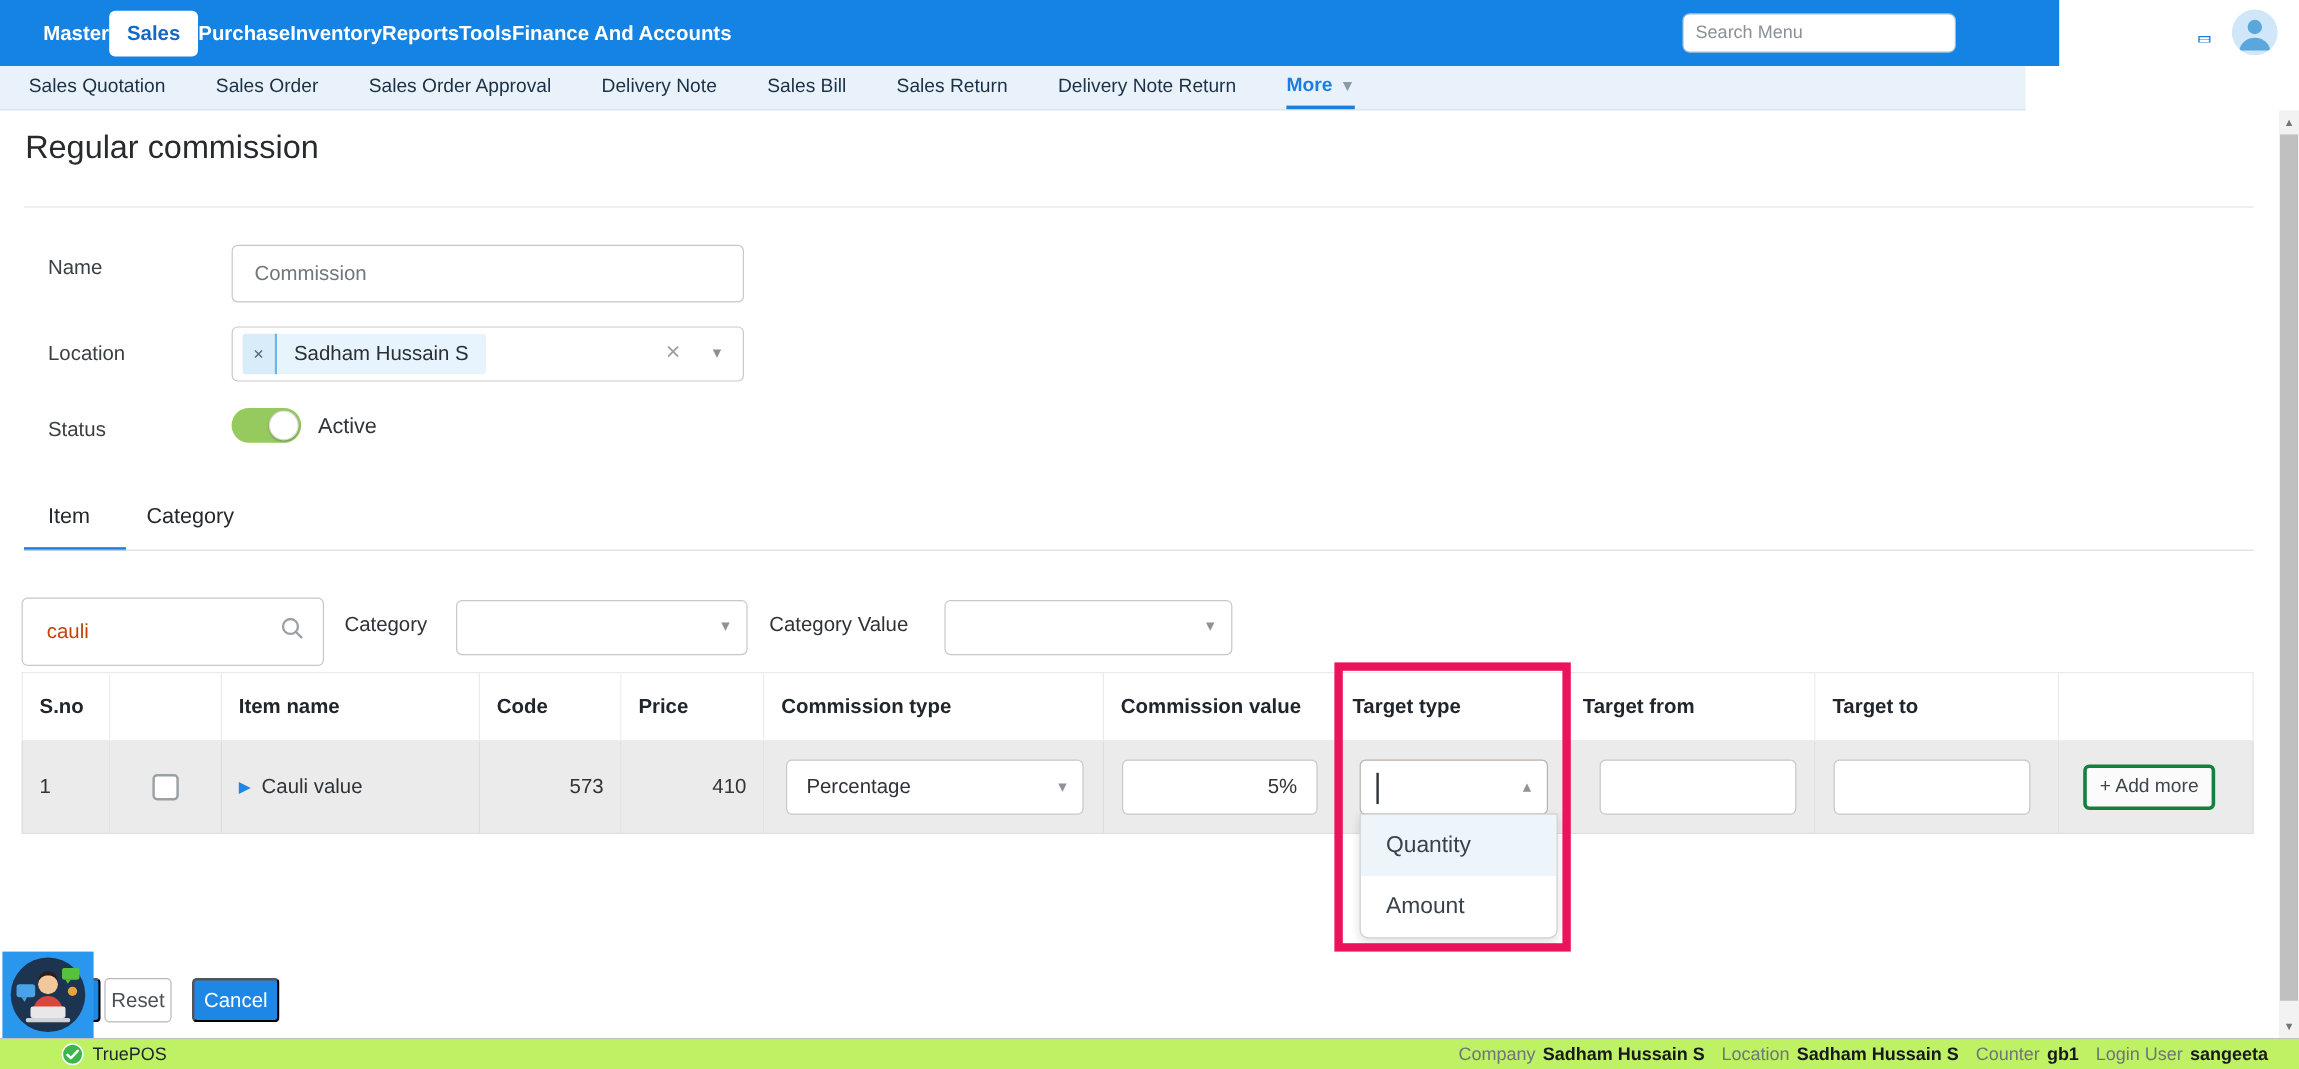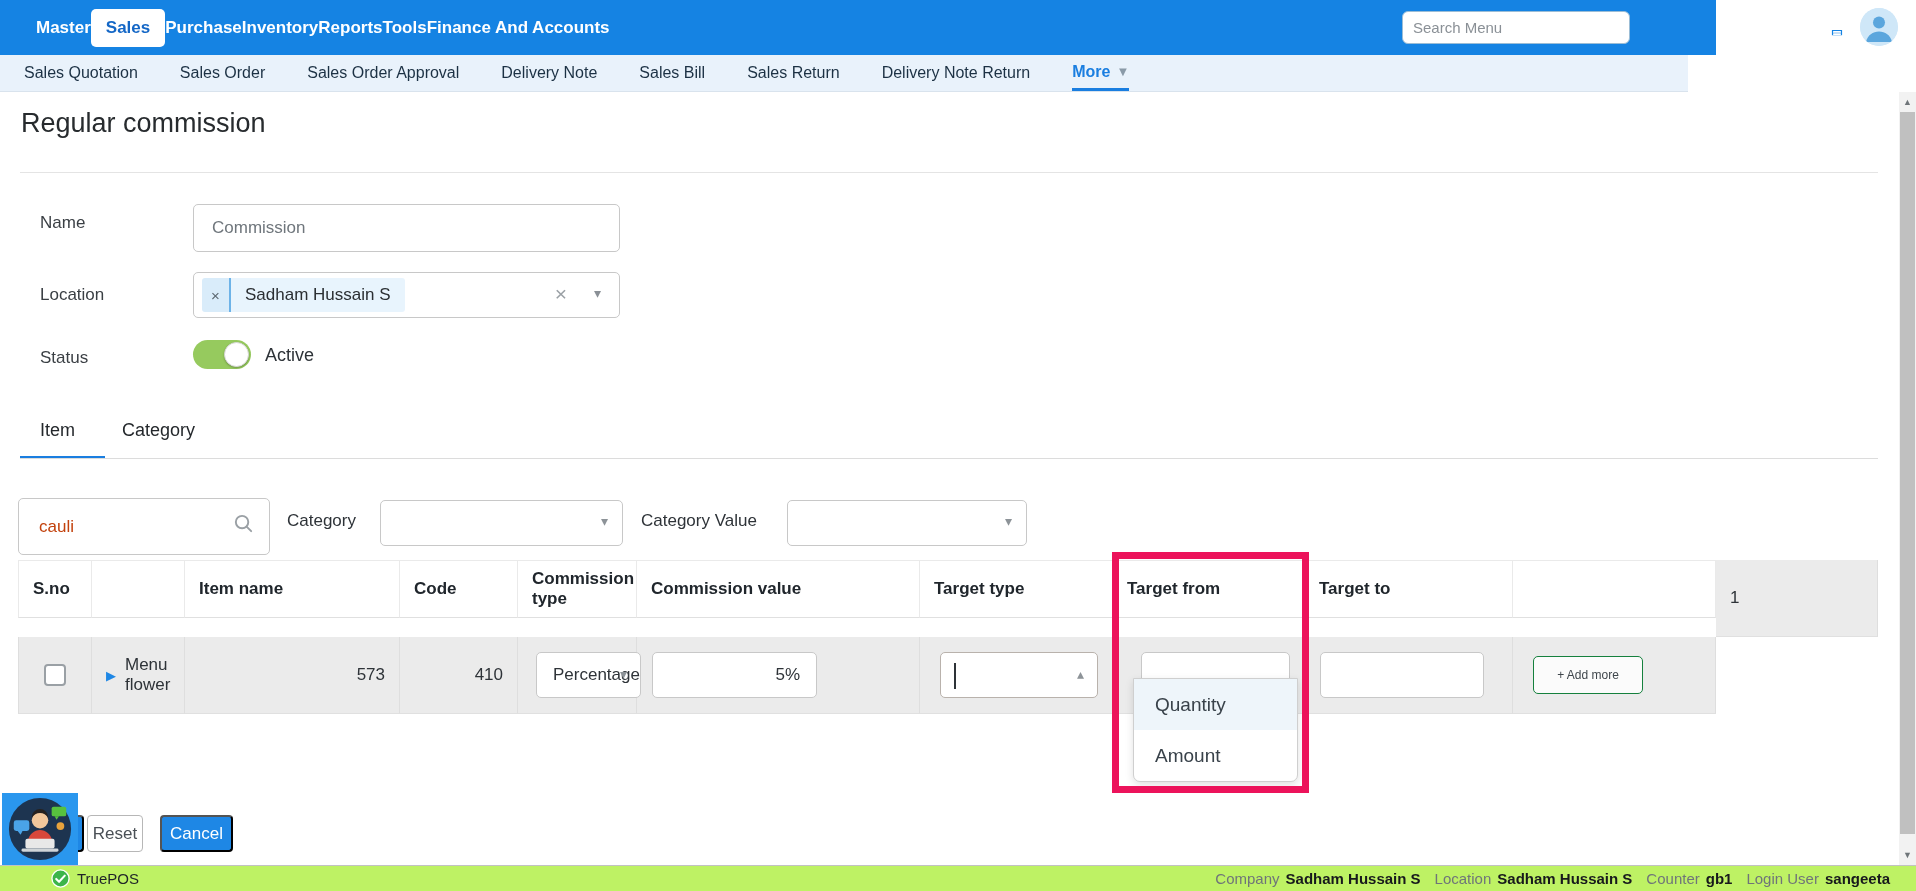--- a/index.html
+++ b/index.html
@@ -71,21 +71,21 @@
   .checkbox { width:22px; height:22px; background:#fff; border:2px solid #9aa0a5; border-radius:4px; margin:0 auto; cursor:pointer; }
   .expand-caret { color:#1e87e5; font-size:13px; margin-right:9px; }
   .cell-ctl { border:1px solid #c8c8c8; border-radius:5px; background:#fff; height:46px; position:relative; display:flex; align-items:center; font-size:17px; }
   .ctl-commtype { width:248px; padding-left:16px; cursor:pointer; }
   .ctl-commval { width:165px; justify-content:flex-end; padding-right:16px; }
   .ctl-combo { width:164px; border-color:#b9b2ac; cursor:text; }
   .text-cursor { position:absolute; left:13px; top:10px; width:2px; height:26px; background:#2e3338; animation:blink 1.1s steps(1) infinite; }
   @keyframes blink { 50% { opacity:0; } }
   .combo-caret { position:absolute; right:13px; top:13px; color:#8d9398; font-size:14px; }
   .ctl-input { width:164px; }
-  .addmore-btn { width:110px; height:38px; background:#fbfbfb; border:1px solid #15803d; border-radius:5px; font-size:12px; color:#3f464c; display:flex; align-items:center; justify-content:center; cursor:pointer; margin-left:6px; }
+  .addmore-btn { width:110px; height:38px; background:#fbfbfb; border:3px solid #15803d; border-radius:5px; font-size:16px; color:#3f464c; display:flex; align-items:center; justify-content:center; cursor:pointer; margin-left:6px; }
 
   
   .dropdown-panel { position:absolute; left:1133px; top:678px; width:165px; background:#fff; border:1px solid #cfcfcf; border-radius:0 0 7px 7px; box-shadow:0 3px 8px rgba(0,0,0,.12); z-index:5; overflow:hidden; }
   .dd-option { height:51px; display:flex; align-items:center; padding-left:21px; font-size:19px; color:#39424a; cursor:pointer; }
   .dd-option.hl { background:#eef5fa; }
 
   
   .highlight-rect { position:absolute; left:1112px; top:552px; width:197px; height:241px; border:7px solid #ec135b; z-index:10; pointer-events:none; }
 
   
@@ -209,34 +209,35 @@
   <div class="filter-label catval-label">Category Value</div>
   <div class="select-box catval-select">
     <span class="select-caret">▾</span>
   </div>
 
   <div class="grid">
     <div class="gh">S.no</div>
     <div class="gh"></div>
     <div class="gh">Item name</div>
     <div class="gh">Code</div>
+    <div class="gh">Price</div>
     <div class="gh">Commission type</div>
     <div class="gh">Commission value</div>
     <div class="gh">Target type</div>
     <div class="gh">Target from</div>
     <div class="gh">Target to</div>
     <div class="gh"></div>
 
     <div class="gc">1</div>
     <div class="gc" style="justify-content:center;">
       <span class="checkbox"></span>
     </div>
     <div class="gc">
       <span class="expand-caret">▶</span>
-      <span>Menu flower</span>
+      <span>Cauli value</span>
     </div>
     <div class="gc num">573</div>
     <div class="gc num">410</div>
     <div class="gc" style="padding-left:18px;">
       <div class="cell-ctl ctl-commtype">
         <span>Percentage</span>
         <span class="combo-caret">▾</span>
       </div>
     </div>
     <div class="gc" style="padding-left:15px;">

